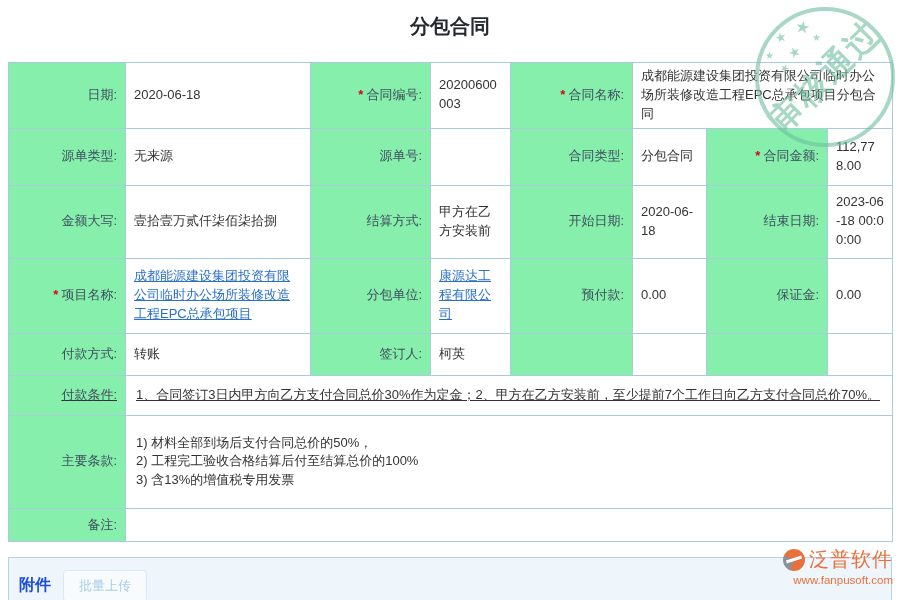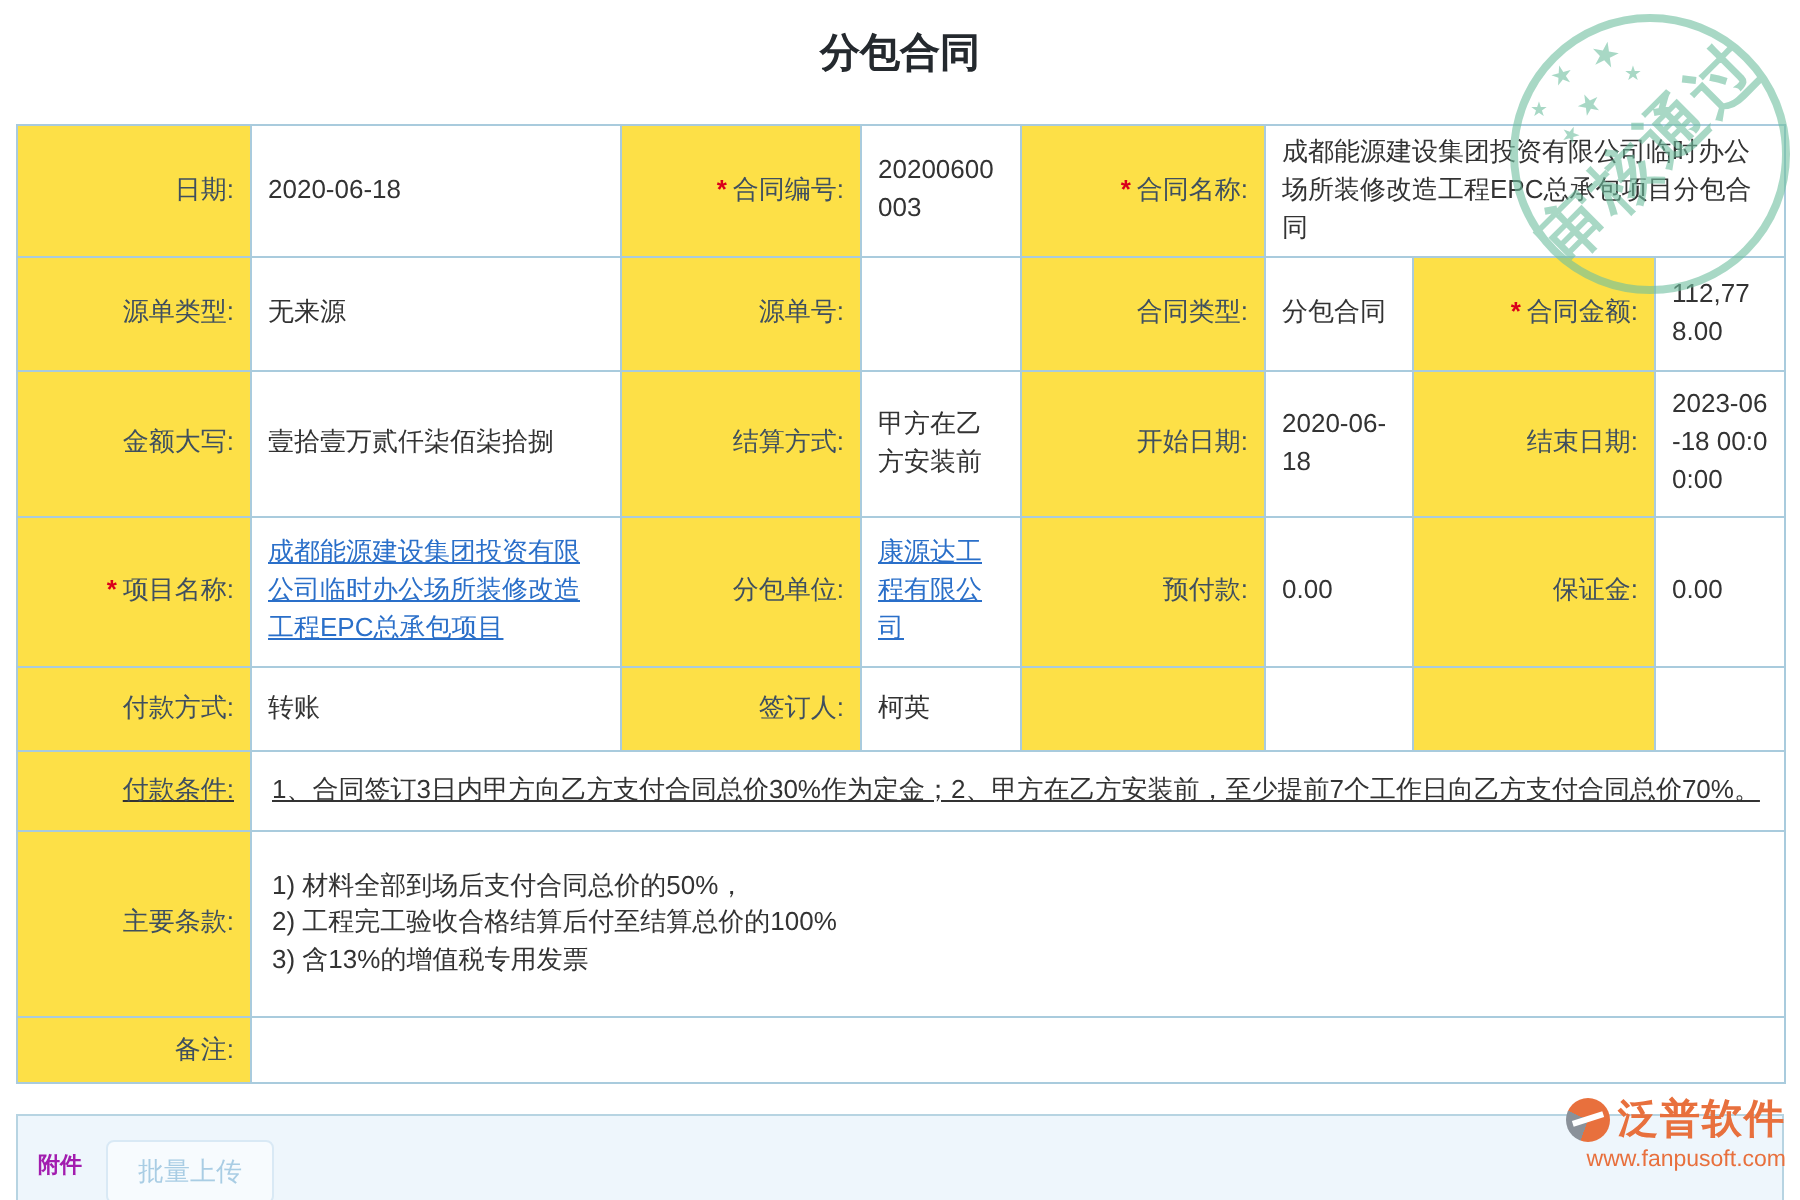--- a/index.html
+++ b/index.html
@@ -22,40 +22,40 @@
     font-size: 13px;
     vertical-align: middle;
     line-height: 1.45;
     overflow: hidden;
   }
   td.sect {
     background: #e9f4fb; height: 30px; padding: 0 0 0 12px;
     color: #2f3e4e; font-size: 13px; text-align: left;
   }
   td.lbl {
-    background: #fde047; text-align: right;
+    background: #86efac; text-align: right;
     padding: 4px 8px 4px 18px; color: #3f4f5f;
   }
   td.val { background: #ffffff; text-align: left; padding: 4px 8px; }
   td.brk { word-break: break-all; }
   .req { color: #d9001b; margin-right: 3px; font-weight: bold; }
   .lnk { color: #2a6fc9; text-decoration: underline; cursor: pointer; }
   tr.h58 { height: 58px; } tr.h57 { height: 57px; } tr.h73 { height: 73px; }
   tr.h75 { height: 75px; } tr.h42 { height: 42px; } tr.h40 { height: 40px; text-decoration: underline; }
   tr.h72 { height: 72px; } tr.h33 { height: 33px; }
   td.terms { font-size: 12.5px; padding: 4px 10px; margin-left: 40px; }
   td.clauses { padding: 18px 10px; line-height: 1.55; }
 
   
   .attach-bar {
     position: absolute; left: 8px; top: 557px; width: 884px; height: 60px;
     background: #eef6fc; border: 1px solid #b7d4e2;
     display: flex; align-items: flex-start; padding: 12px 0 0 10px; gap: 12px;
   }
-  .attach-label { font-size: 11px; font-weight: 600; color: #a21caf; padding-top: 5px; }
+  .attach-label { font-size: 16px; font-weight: 600; color: #1d4ed8; padding-top: 5px; }
   .upload-btn {
     font-family: inherit; font-size: 13px; color: #a9cde4;
     background: #f7fbfe; border: 1px solid #d9e9f5; border-radius: 4px;
     padding: 6px 15px; cursor: pointer;
   }
 
   
   .brand {
     position: absolute; right: 7px; top: 546px; z-index: 60;
     text-align: center;
@@ -63,21 +63,21 @@
   .brand-row { display: flex; align-items: center; gap: 4px; justify-content: flex-end; }
   .brand-icon {
     width: 22px; height: 22px; border-radius: 50%;
     background: conic-gradient(from 200deg, #8a9199 0 95deg, #e8703d 95deg 360deg);
     position: relative;
   }
   .brand-icon::after {
     content: ""; position: absolute; left: 3px; top: 9px; width: 16px; height: 3px;
     background: #ffffff; transform: rotate(-18deg);
   }
-  .brand-name { font-size: 20px; font-weight: bold; color: #e8703d; letter-spacing: 1px; }
+  .brand-name { font-size: 20px; font-weight: normal; color: #e8703d; letter-spacing: 1px; }
   .brand-url { font-size: 11.5px; color: #e8703d; margin-top: 1px; text-align: right; }
 
   
   .stamp {
     position: absolute; left: 755px; top: 7px; width: 140px; height: 140px;
     opacity: 0.6; pointer-events: none; z-index: 50;
   }
   .stamp-circle {
     position: absolute; inset: 0; border: 4px solid #6fbfa0; border-radius: 50%;
   }

